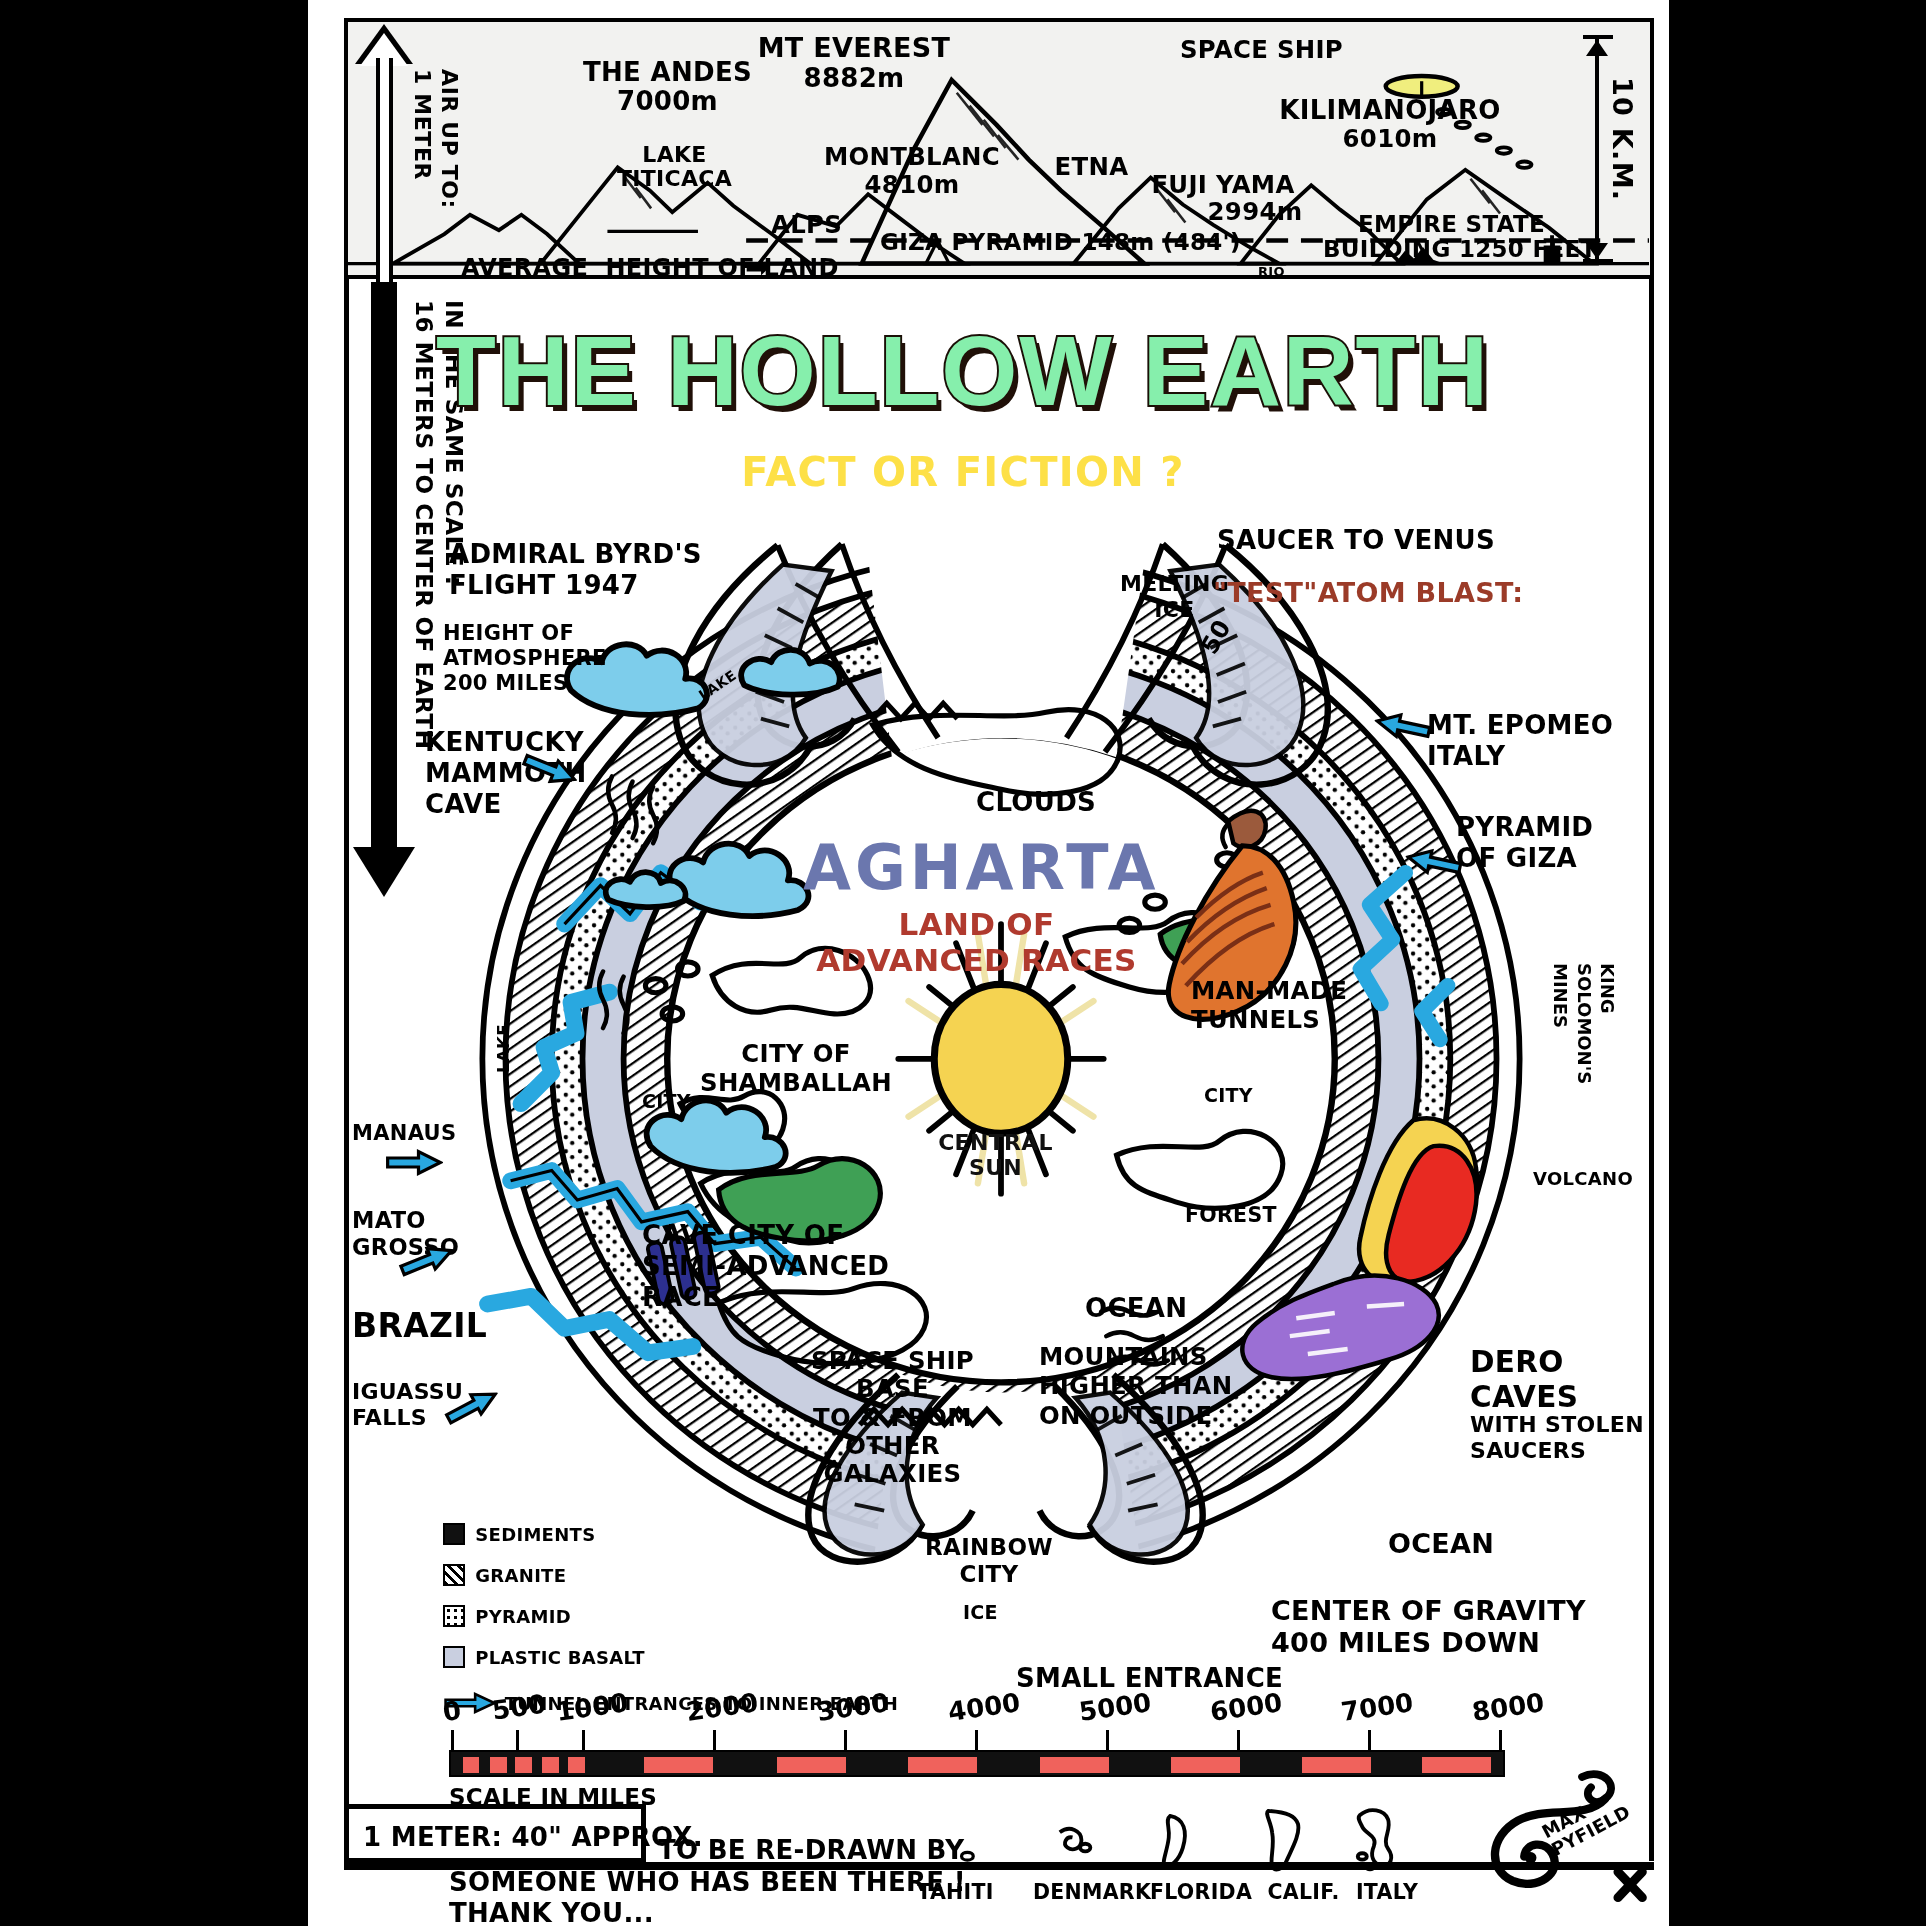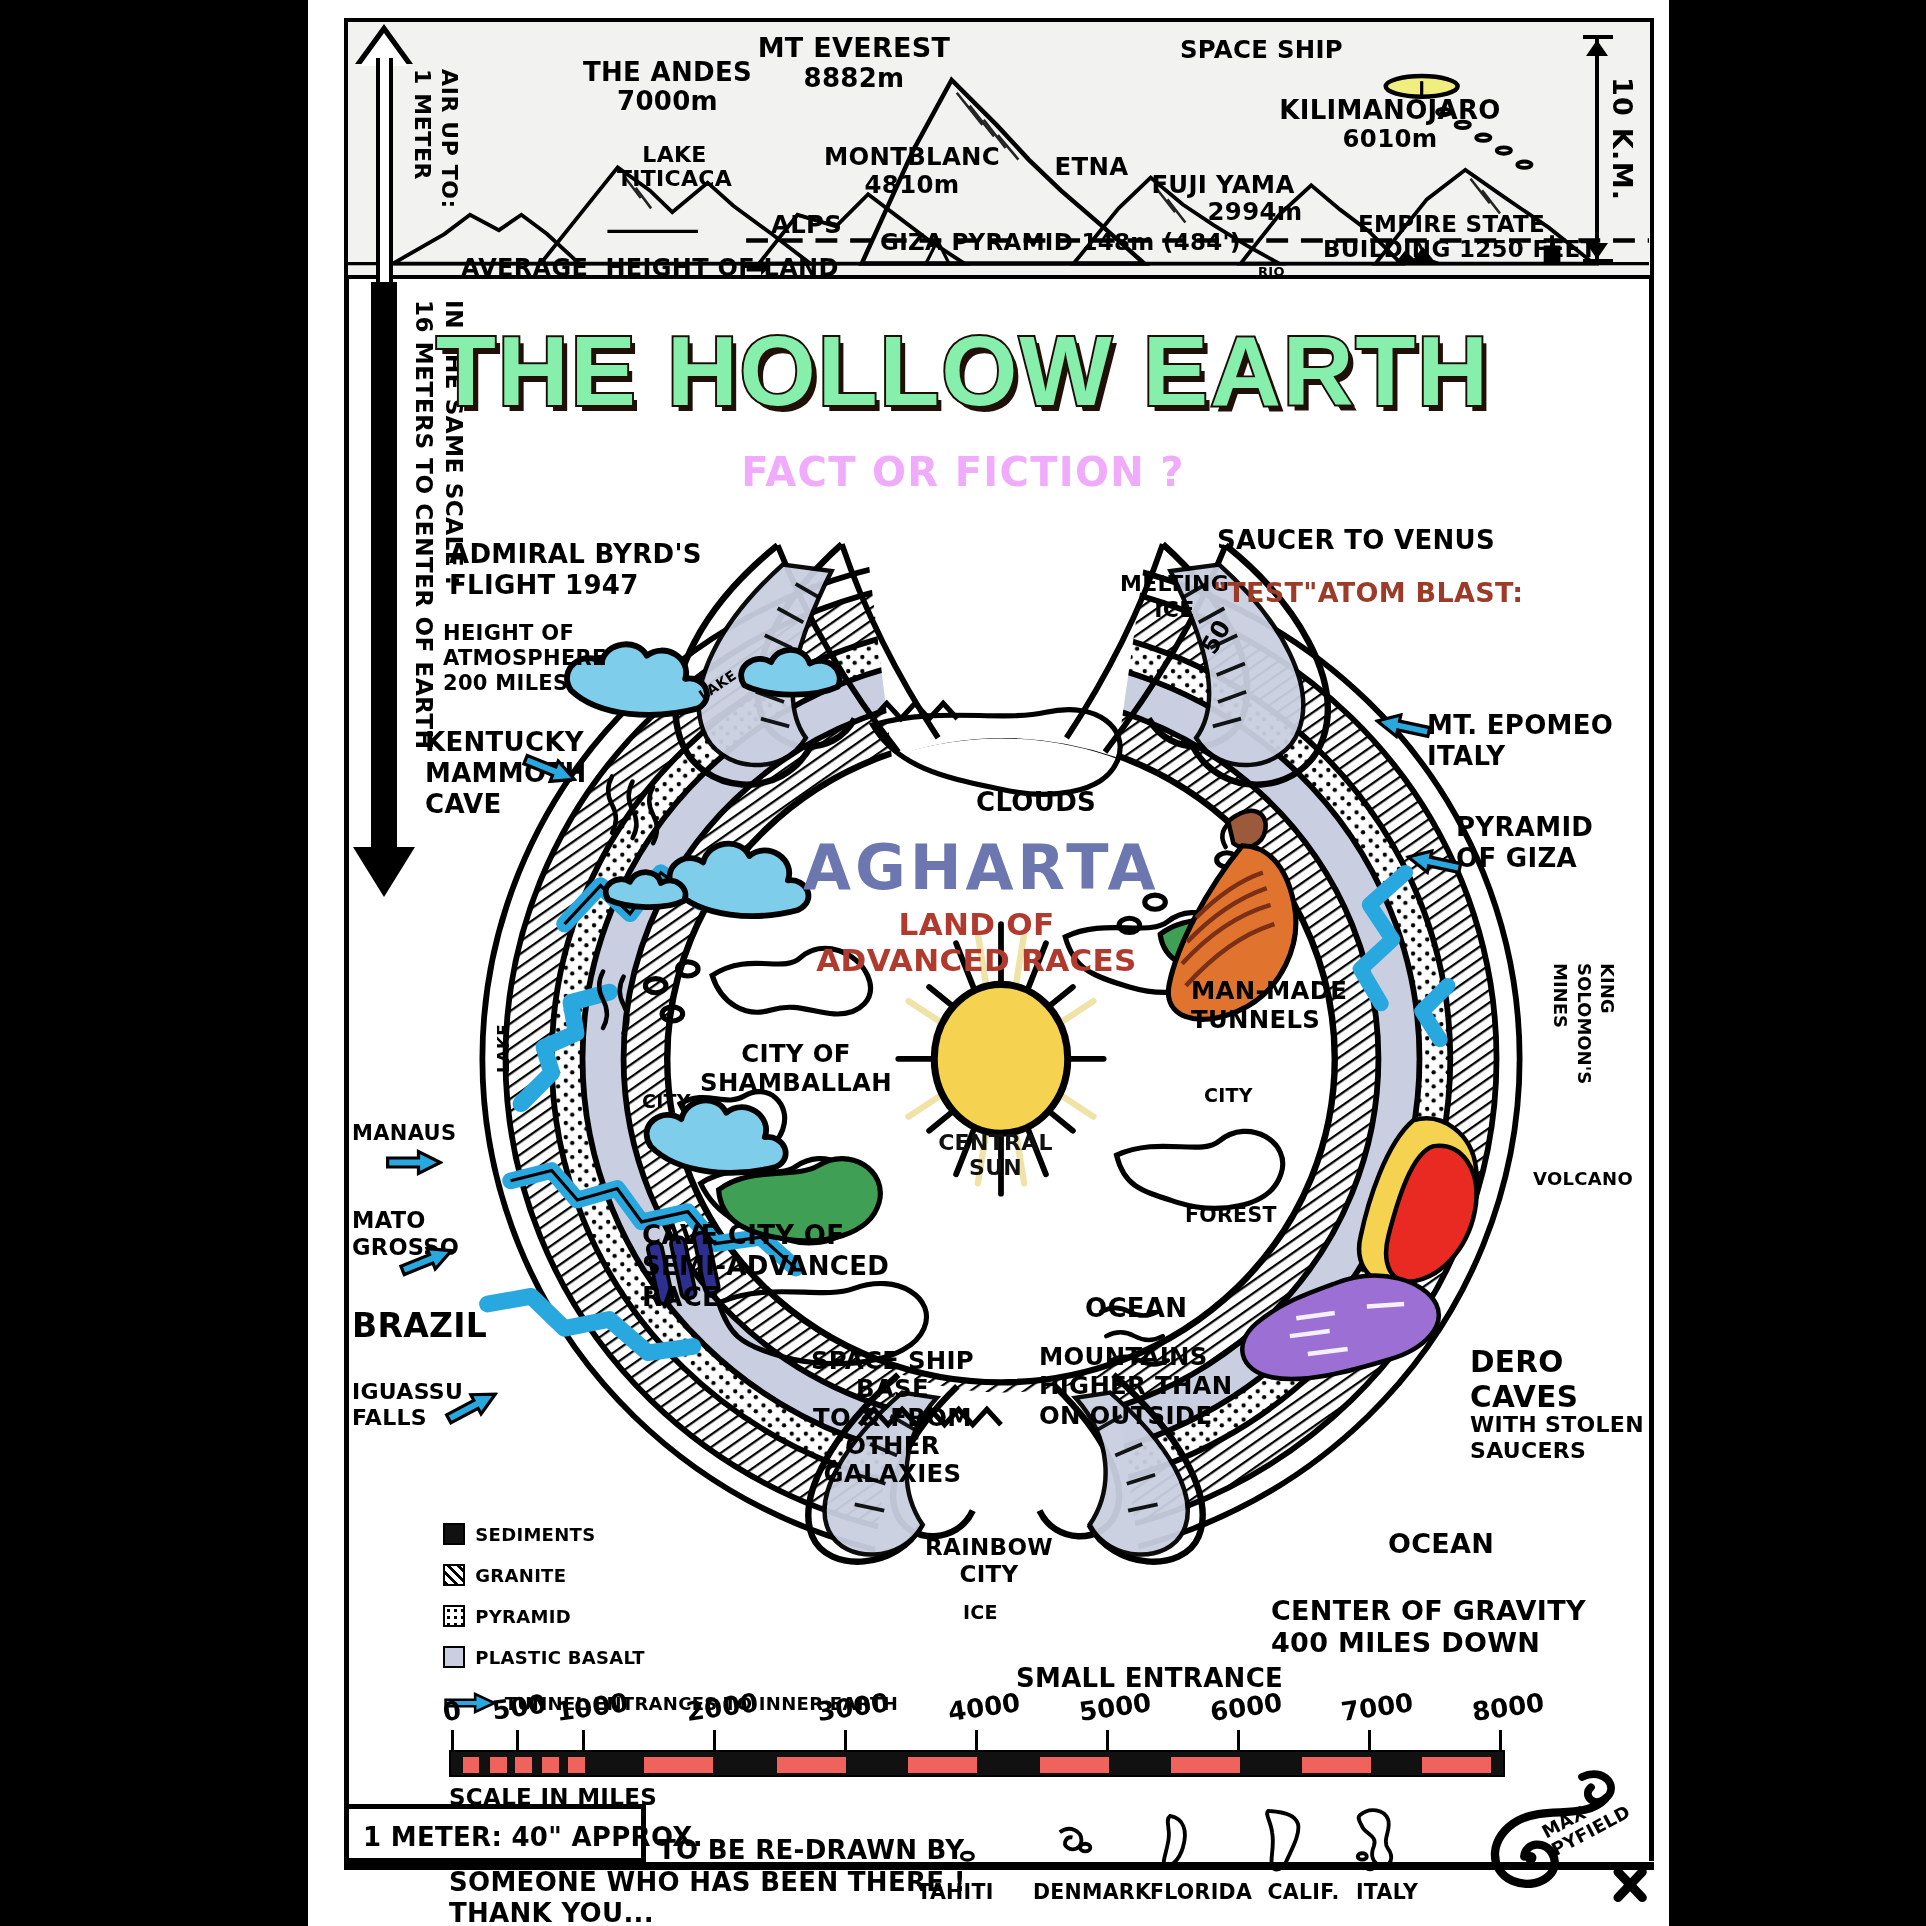--- a/index.html
+++ b/index.html
@@ -43,21 +43,21 @@
        border-left:11.6px solid transparent;border-right:11.6px solid transparent;border-bottom:16.7px solid #000;}
   .km-ah-dn{position:absolute;left:1586px;top:243px;width:0;height:0;
        border-left:11.6px solid transparent;border-right:11.6px solid transparent;border-top:16.7px solid #000;}
 
   
   .title{position:absolute;left:0;right:0;top:315px;text-align:center;
          font-family:Liberation Sans, sans-serif;font-weight:900;font-size:98px;letter-spacing:1.9px;
          color:#86efac;-webkit-text-stroke:3.9px #1a0f06;paint-order:stroke fill;
          text-shadow:5.1px 5.8px 0 #201008;}
   .subtitle{position:absolute;left:0;right:0;top:449px;text-align:center;
-         font-weight:900;font-size:40px;letter-spacing:1.3px;color:#f0abfc;}
+         font-weight:900;font-size:40px;letter-spacing:1.3px;color:#fde047;}
 
   
   .earth{position:absolute;left:449px;top:526px;width:1104px;height:1040px;}
   .earth svg{position:absolute;left:0;top:0;}
 
   
   .sw{display:inline-block;width:22px;height:22px;border:2.6px solid #000;box-sizing:border-box;
       vertical-align:-3.9px;margin-right:10.3px;}
   .sw-sed{background:#111;}
   .sw-gra{background:#fff;background-image:repeating-linear-gradient(45deg,#000 0 2.6px,#fff 2.6px 7px);}

